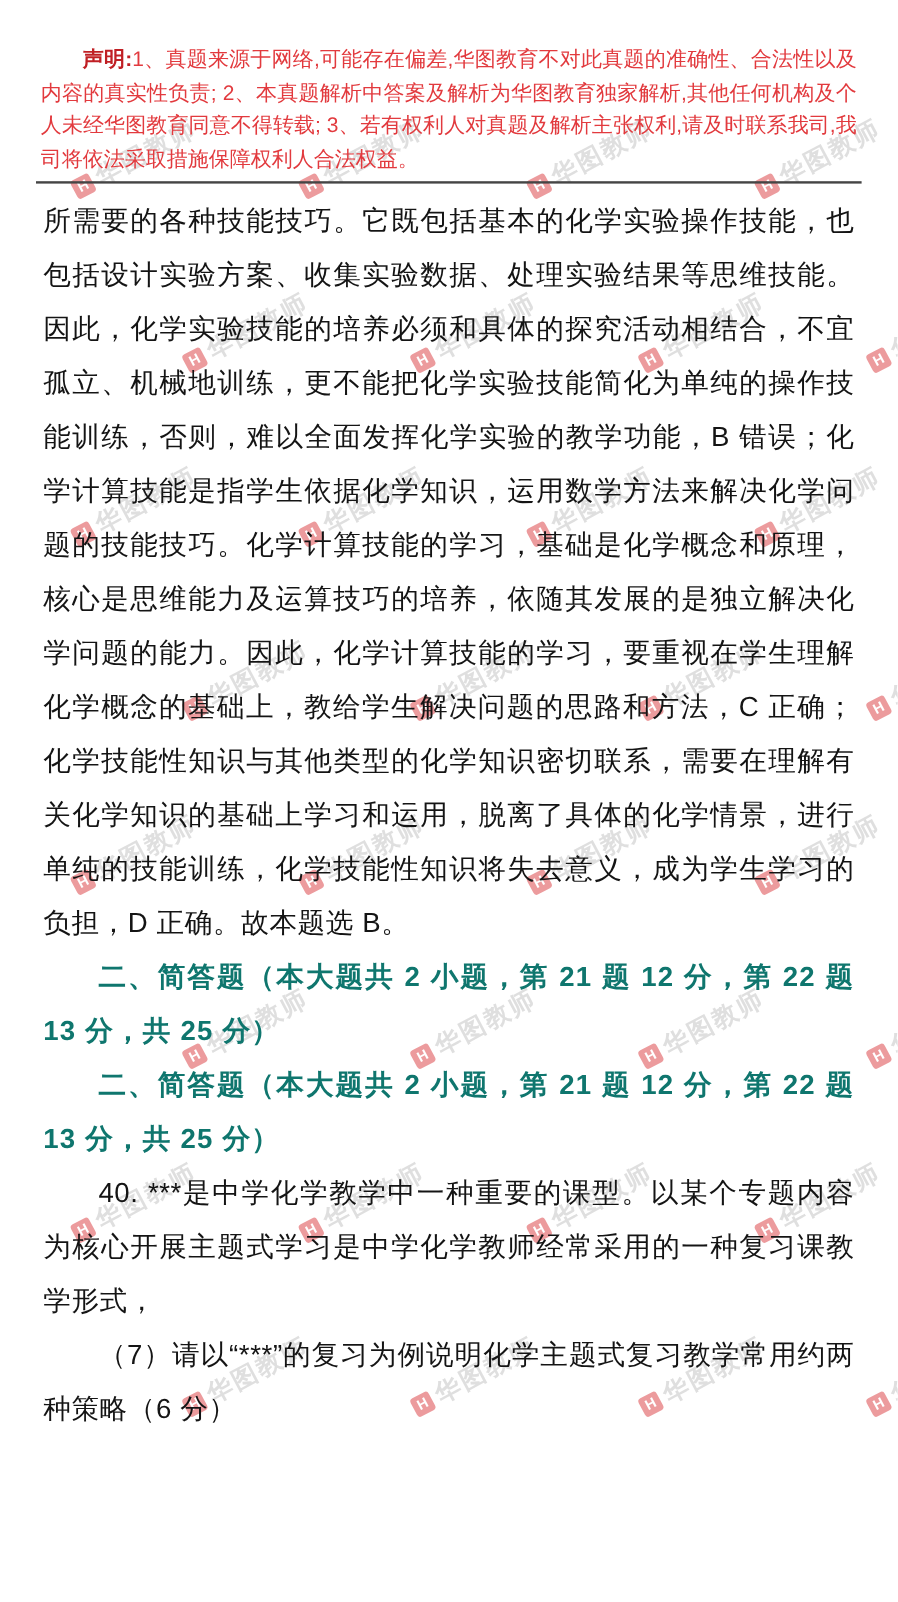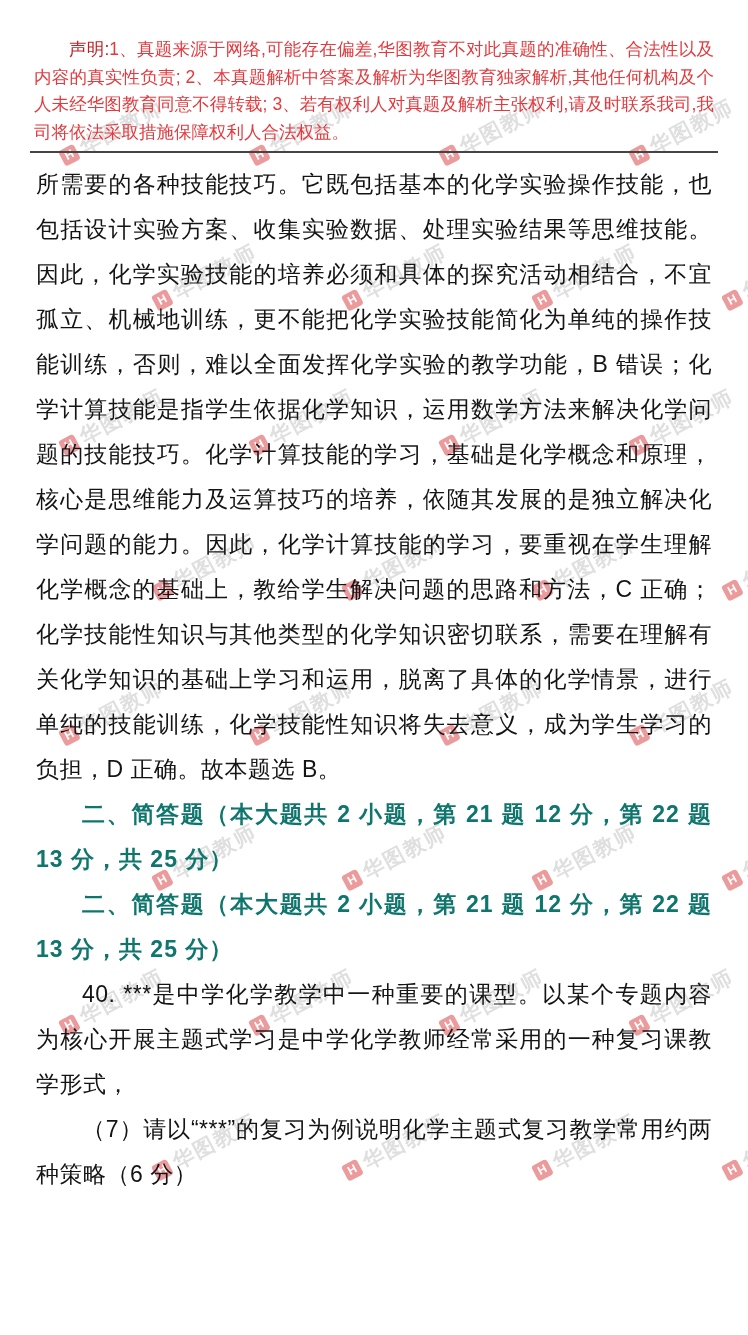--- a/index.html
+++ b/index.html
@@ -55,21 +55,21 @@
     position:relative;z-index:2;
     margin:36px 34px 0 34px;
     font-size:17.5px;
     line-height:27.5px;
     color:var(--red);
     text-align:justify;
     text-indent:2em;
   }
   .disclaimer b{
     color:var(--red-dark);
-    font-weight:normal;
+    font-weight:bold;
   }
   .divider{
     position:relative;z-index:2;
     margin:5px 30px 0 30px;
     border:none;
     border-top:2px solid #454545;
   }
   
   .doc{
     position:relative;z-index:2;

